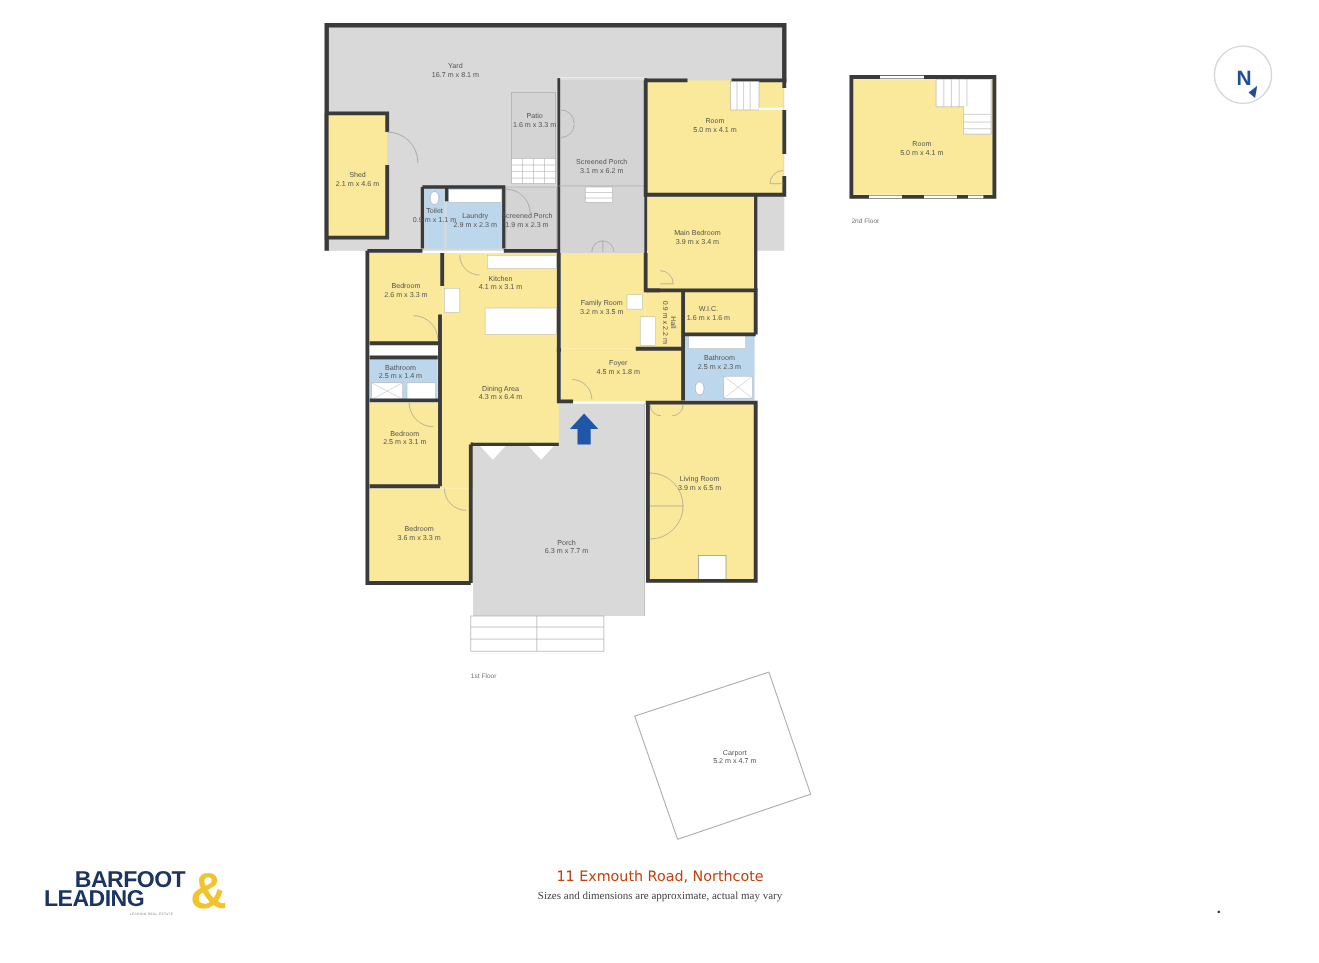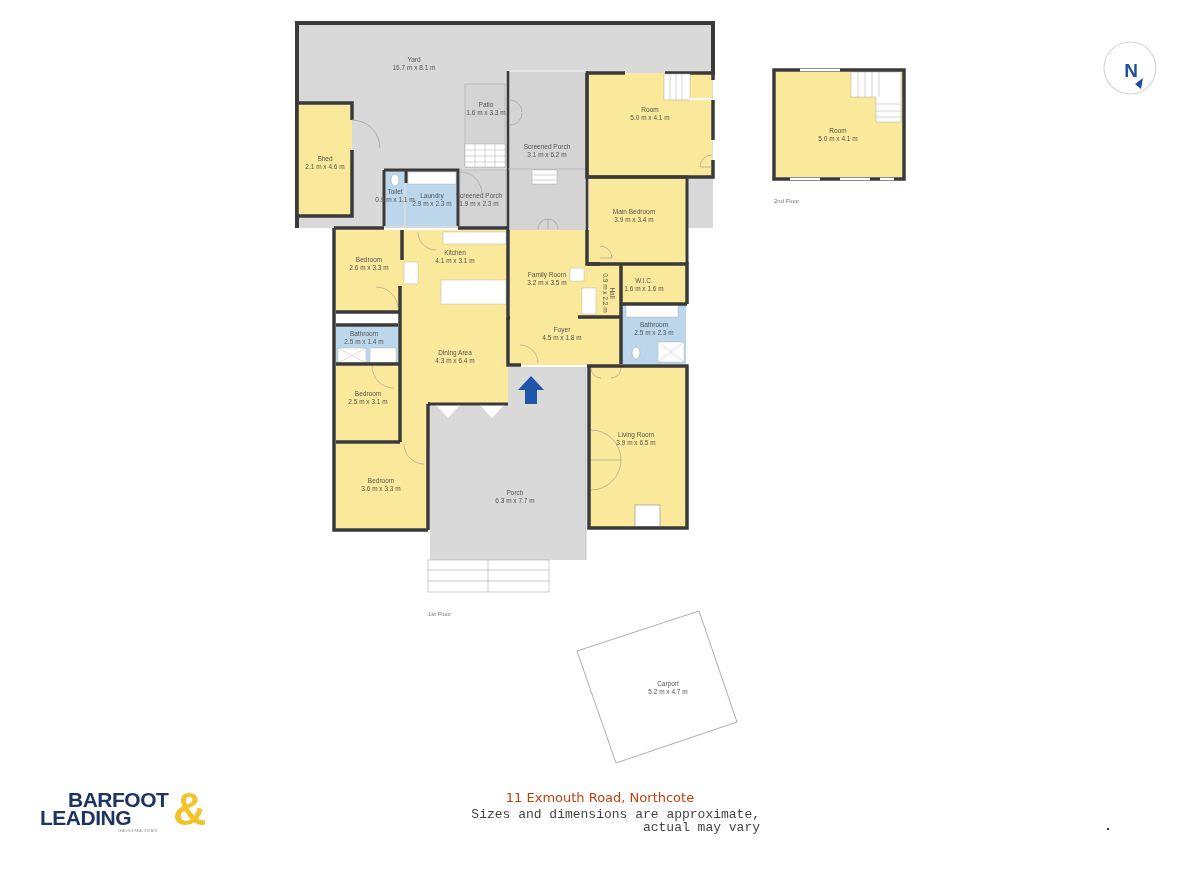--- a/index.html
+++ b/index.html
@@ -8,21 +8,21 @@
   .rl { font-family: "Liberation Sans", sans-serif; font-size: 6.5px; fill: #555555; text-anchor: middle; }
   .fl { font-family: "Liberation Sans", sans-serif; font-size: 6px; fill: #777777; }
   .logo { position: absolute; left: 40px; top: 788px; width: 180px; height: 48px; }
   .logo-line1, .logo-line2 { position: absolute; font-family: "Liberation Sans", sans-serif; font-weight: bold; color: #1c3464; letter-spacing: -0.5px; }
   .logo-line1 { left: 28px; top: 0px; font-size: 21px; }
   .logo-line2 { left: 0px; top: 18px; font-size: 21px; }
   .logo-amp { position: absolute; left: 133px; top: -6px; font-size: 46px; font-family: "Liberation Sans", sans-serif; color: #f2c32a; font-weight: bold; }
   .logo-tag { position: absolute; left: 78px; top: 41px; font-size: 3px; color: #888; letter-spacing: 0.3px; font-family: "Liberation Sans", sans-serif; }
   .title-block { position: absolute; left: 440px; top: 788px; width: 320px; text-align: center; }
   .address { font-family: "DejaVu Sans", sans-serif; font-size: 13px; color: #c2410c; font-weight: normal; line-height: 20px; }
-  .disclaimer { font-family: Liberation Mono, monospace; font-size: 13px; color: #444444; line-height: 13px; text-align: right; }
+  .disclaimer { font-family: Liberation Serif, serif; font-size: 10px; color: #444444; line-height: 13px; }
   .dot { position: absolute; left: 1107px; top: 828px; width: 2px; height: 2px; background: #333; }
 </style>
 </head>
 <body>
 
 <svg id="plan" width="1199" height="875" viewBox="0 0 1199 875" xmlns="http://www.w3.org/2000/svg">
 
   <g>
 
     <rect x="297" y="23" width="416" height="205" fill="#d9d9d9"></rect>

